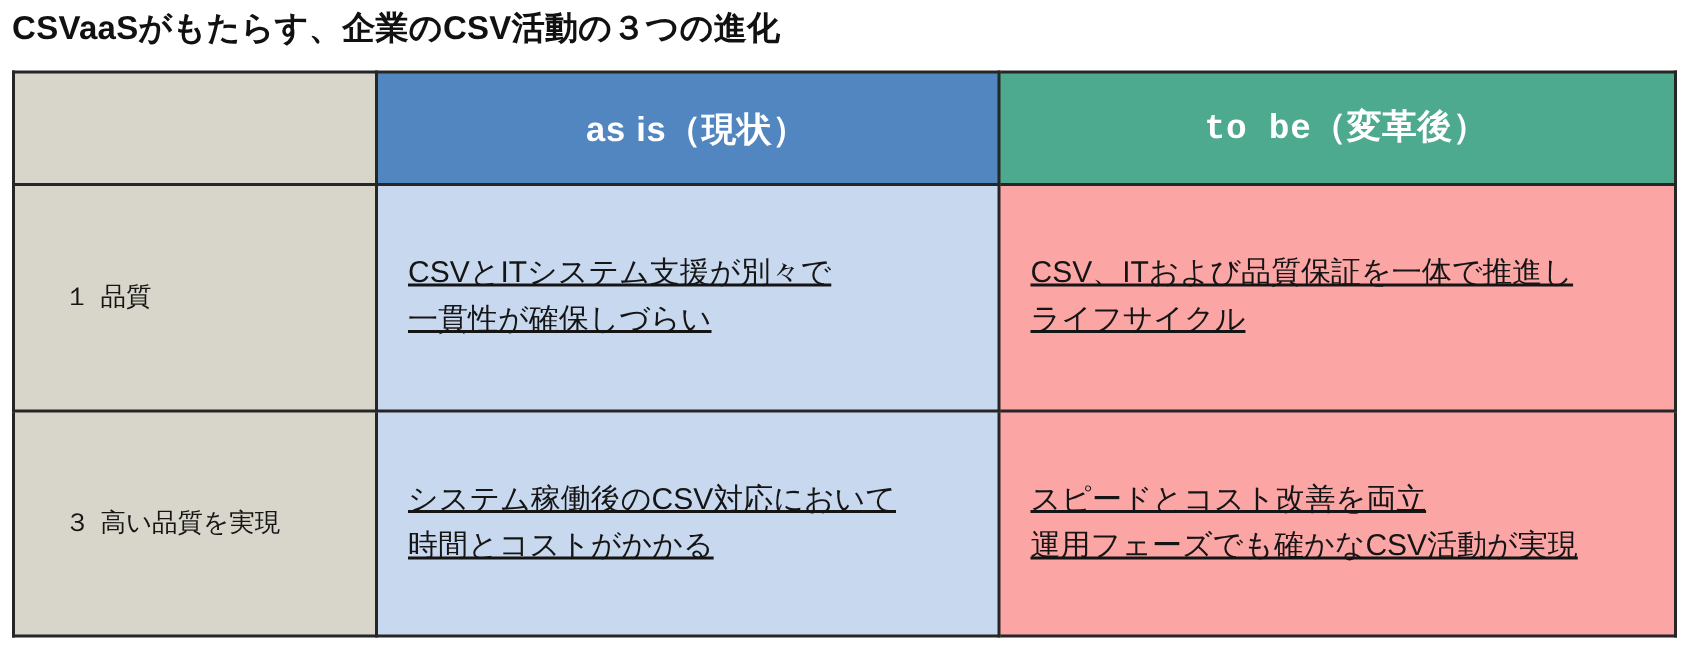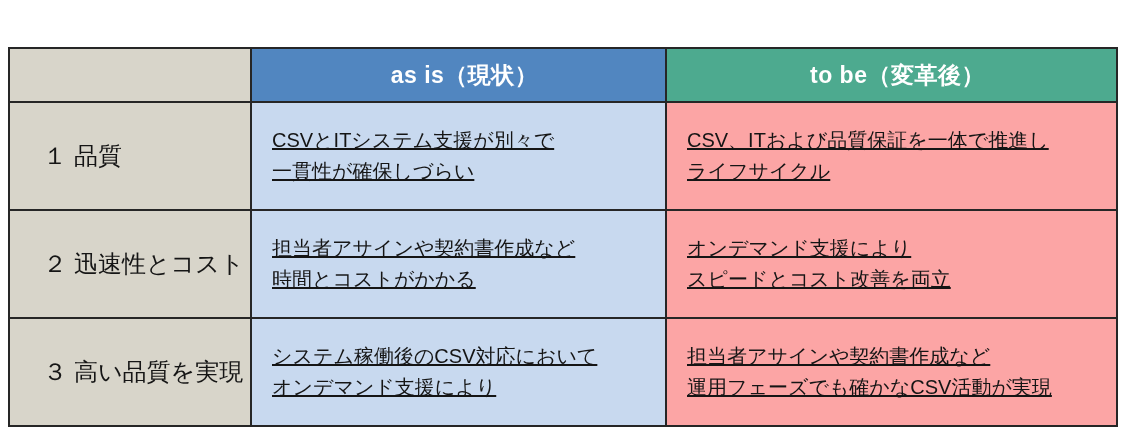--- a/index.html
+++ b/index.html
@@ -64,20 +64,21 @@
   tr.head-row td { height: 52px; }
 
   td.head-blank {
     background: #d8d5ca;
   }
   td.head-asis {
     background: #5186c0;
   }
   td.head-tobe {
     background: #4daa8f;
+    font-family: Liberation Mono, monospace;
   }
   .head-text {
     color: #ffffff;
     font-size: 23px;
     font-weight: bold;
     text-align: center;
     letter-spacing: 0.5px;
     line-height: 30px;
     margin-left: 12px;
   }
@@ -89,21 +90,21 @@
     background: #d8d5ca;
   }
   td.cell-asis {
     background: #c8d9ef;
   }
   td.cell-tobe {
     background: #fca5a5;
   }
 
   .label-text {
-    font-size: 24px;
+    font-size: 17px;
     color: #151515;
     padding-left: 33px;
     line-height: 30px;
     white-space: nowrap;
   }
   .label-text .num {
     margin-right: 7px;
   }
 
   .cell-text {
@@ -114,20 +115,21 @@
     padding-right: 8px;
     white-space: nowrap;
   }
   .cell-text .line { display: block; text-decoration: underline; }
 </style>
 </head>
 <body>
 
 <div class="page">
 
+  <div class="page-title">CSVaaSがもたらす、企業のCSV活動の３つの進化</div>
 
   <div class="table-wrap">
     <table class="matrix">
       <colgroup>
         <col class="c-label">
         <col class="c-asis">
         <col class="c-tobe">
       </colgroup>
       <tbody>
         <tr class="head-row">
@@ -153,51 +155,34 @@
             </div>
           </td>
           <td class="cell-tobe">
             <div class="cell-text">
               <span class="line">CSV、ITおよび品質保証を一体で推進し</span>
               <span class="line">ライフサイクル</span>
             </div>
           </td>
         </tr>
 
-        <tr class="body-row">
-          <td class="cell-label">
-            <div class="label-text"><span class="num">２</span><span>迅速性とコスト</span></div>
-          </td>
-          <td class="cell-asis">
-            <div class="cell-text">
-              <span class="line">担当者アサインや契約書作成など</span>
-              <span class="line">時間とコストがかかる</span>
-            </div>
-          </td>
-          <td class="cell-tobe">
-            <div class="cell-text">
-              <span class="line">オンデマンド支援により</span>
-              <span class="line">スピードとコスト改善を両立</span>
-            </div>
-          </td>
-        </tr>
 
         <tr class="body-row">
           <td class="cell-label">
             <div class="label-text"><span class="num">３</span><span>高い品質を実現</span></div>
           </td>
           <td class="cell-asis">
             <div class="cell-text">
               <span class="line">システム稼働後のCSV対応において</span>
-              <span class="line">オンデマンド支援により</span>
+              <span class="line">時間とコストがかかる</span>
             </div>
           </td>
           <td class="cell-tobe">
             <div class="cell-text">
-              <span class="line">担当者アサインや契約書作成など</span>
+              <span class="line">スピードとコスト改善を両立</span>
               <span class="line">運用フェーズでも確かなCSV活動が実現</span>
             </div>
           </td>
         </tr>
       </tbody>
     </table>
   </div>
 
 </div>
 

